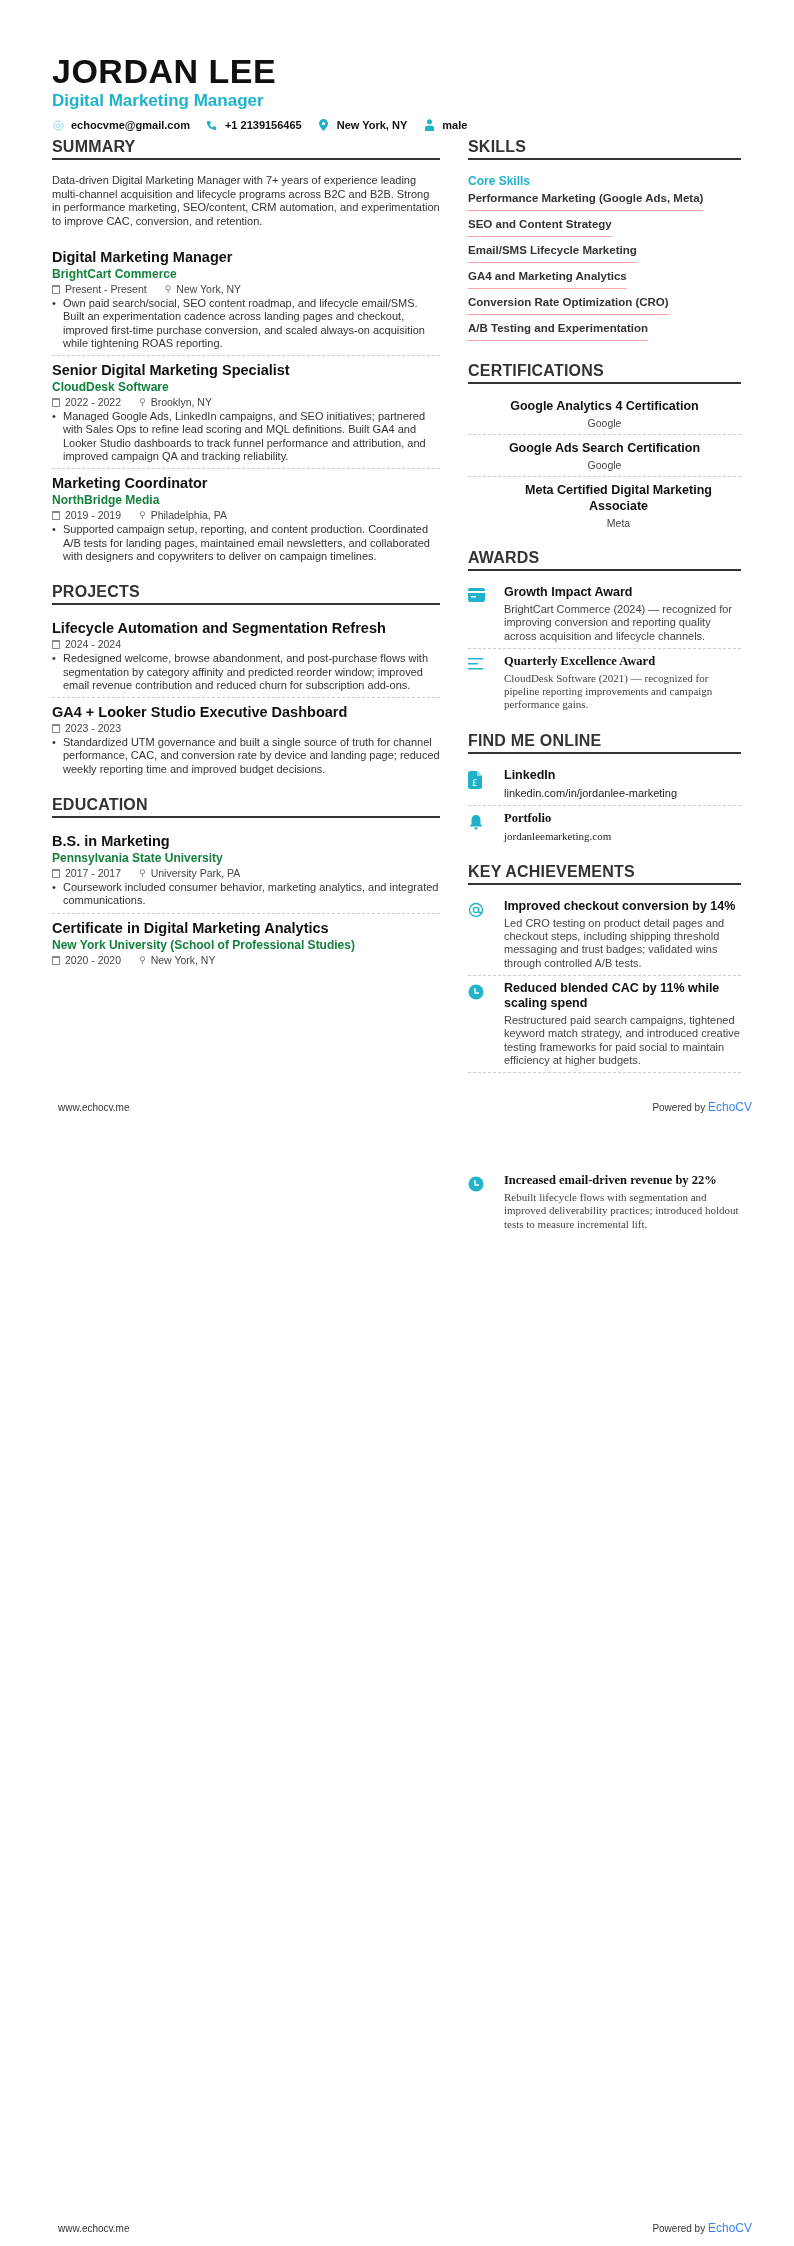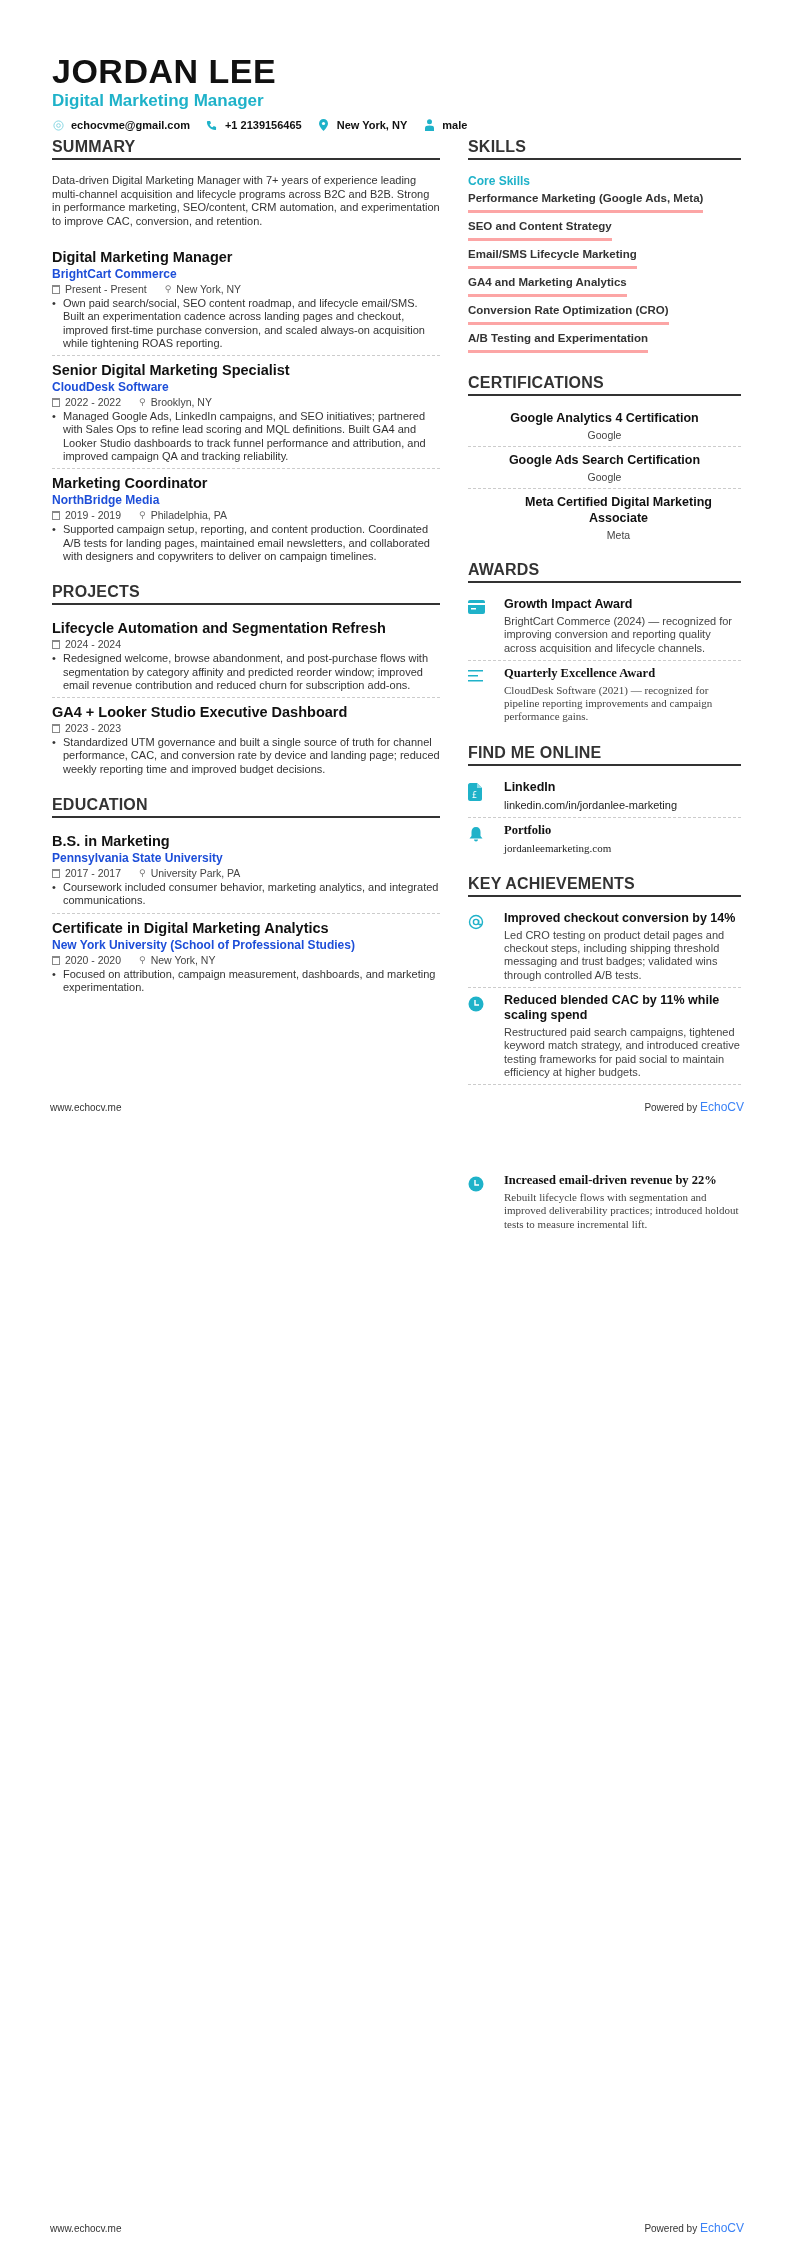--- a/index.html
+++ b/index.html
@@ -20,46 +20,46 @@
   .col-right { position: absolute; left: 468px; top: 137px; width: 273px; }
 
   .sec-h { font-size: 16px; font-weight: 700; color: #333; letter-spacing: 0.2px; line-height: 20px; border-bottom: 2.5px solid #333; padding-bottom: 1px; margin-bottom: 14px; }
   .sec { margin-bottom: 14px; }
 
   .para { font-size: 11px; color: #333; line-height: 13.5px; }
 
   .entry { padding-bottom: 5px; margin-bottom: 5px; border-bottom: 1px dashed #ccc; }
   .entry.last { border-bottom: none; }
   .e-title { font-size: 14.5px; font-weight: 700; color: #111; line-height: 18px; }
-  .e-org { font-size: 12px; font-weight: 700; color: #1d4ed8; line-height: 15px; margin-top: 1px; }
+  .e-org { font-size: 12px; font-weight: 700; color: #15803d; line-height: 15px; margin-top: 1px; }
   .e-meta { font-size: 10.5px; color: #444; line-height: 13px; display: flex; align-items: center; margin-top: 1px; }
   .e-meta .cal { display: inline-block; width: 8px; height: 9px; border: 1px solid #888; border-top-width: 2px; margin-right: 5px; position: relative; }
   .e-meta .pin { color: #777; font-size: 9px; margin-left: 18px; margin-right: 5px; }
   .bullets { list-style: none; margin-top: 1px; }
   .bullets li { font-size: 11px; color: #333; line-height: 13.3px; padding-left: 11px; position: relative; }
   .bullets li::before { content: "•"; position: absolute; left: 0; top: 0; color: #333; }
 
   .skills-sub { font-size: 12px; font-weight: 700; color: #1fb2c9; line-height: 15px; margin-top: 2px; }
-  .skill { display: inline-block; font-size: 11.5px; font-weight: 700; color: #333; line-height: 15px; border-bottom: 3px solid #fca5a5; padding-bottom: 4px; margin-bottom: 6px; }
+  .skill { display: inline-block; font-size: 11.5px; font-weight: 700; color: #333; line-height: 15px; border-bottom: 1px solid #fca5a5; padding-bottom: 4px; margin-bottom: 6px; }
   .skills-list { display: flex; flex-direction: column; align-items: flex-start; }
 
   .cert { padding-bottom: 4px; margin-bottom: 5px; border-bottom: 1px dashed #ccc; text-align: center; }
   .cert.last { border-bottom: none; margin-left: 28px; }
   .cert-t { font-size: 12.5px; font-weight: 700; color: #111; line-height: 16px; }
   .cert-s { font-size: 10.5px; color: #444; line-height: 14px; margin-top: 2px; }
 
   .icon-item { display: flex; padding-bottom: 5px; margin-bottom: 5px; border-bottom: 1px dashed #ccc; }
   .icon-item.last { border-bottom: none; font-family: Liberation Serif, serif; }
   .icon-item .ic-wrap { width: 36px; flex-shrink: 0; padding-top: 3px; }
   .icon-item .body { flex: 1; }
   .ii-t { font-size: 12.5px; font-weight: 700; color: #111; line-height: 15px; }
   .ii-d { font-size: 11px; color: #444; line-height: 13.3px; margin-top: 3px; }
   .ii-link { font-size: 11px; color: #222; line-height: 14px; margin-top: 3px; }
 
-  .footer { position: absolute; left: 50px; width: 694px; display: flex; justify-content: space-between; align-items: baseline; font-size: 10px; color: #333; }
+  .footer { position: absolute; left: 58px; width: 694px; display: flex; justify-content: space-between; align-items: baseline; font-size: 10px; color: #333; }
   .footer .brand { font-size: 12px; color: #3b82f6; }
 </style>
 </head>
 <body>
 
 <div class="page">
 
   <div class="header">
     <div class="name">JORDAN LEE</div>
     <div class="title">Digital Marketing Manager</div>
@@ -199,23 +199,20 @@
 
       <div class="entry last">
         <div class="e-title">Certificate in Digital Marketing Analytics</div>
         <div class="e-org">New York University (School of Professional Studies)</div>
         <div class="e-meta">
           <span class="cal"></span>
           <span>2020 - 2020</span>
           <span class="pin">⚲</span>
           <span>New York, NY</span>
         </div>
-        <ul class="bullets">
-          <li>Focused on attribution, campaign measurement, dashboards, and marketing experimentation.</li>
-        </ul>
       </div>
     </div>
   </div>
 
   <div class="col-right">
 
     <div class="sec">
       <div class="sec-h">SKILLS</div>
       <div class="skills-sub">Core Skills</div>
       <div class="skills-list" style="margin-top:2px;">

